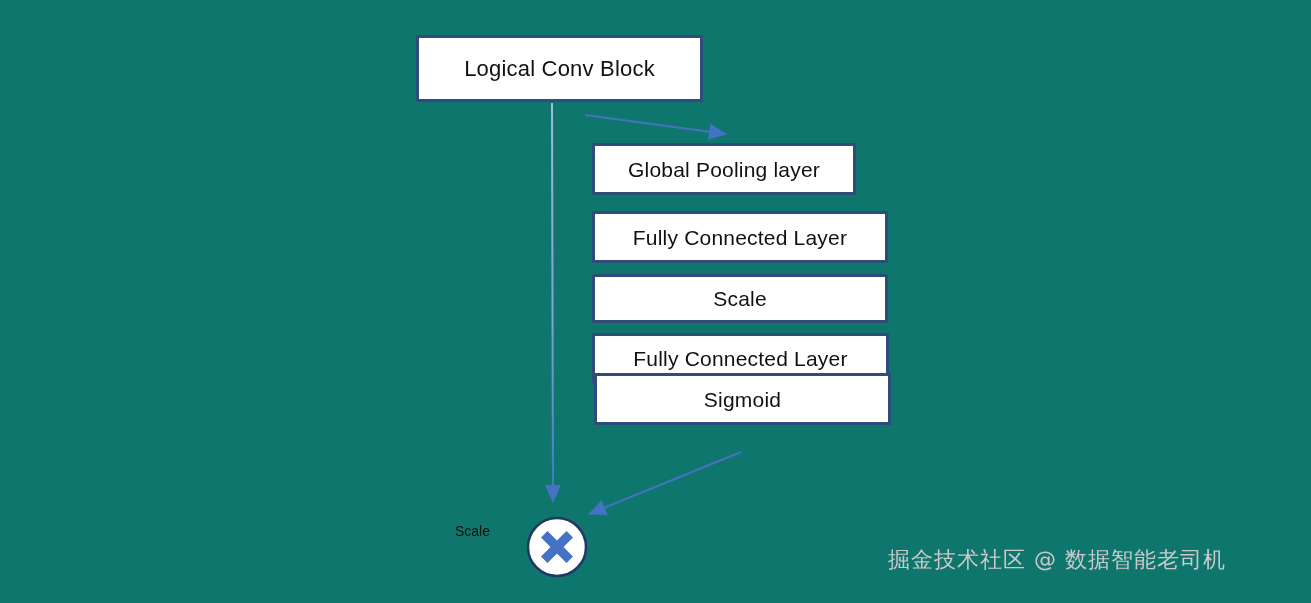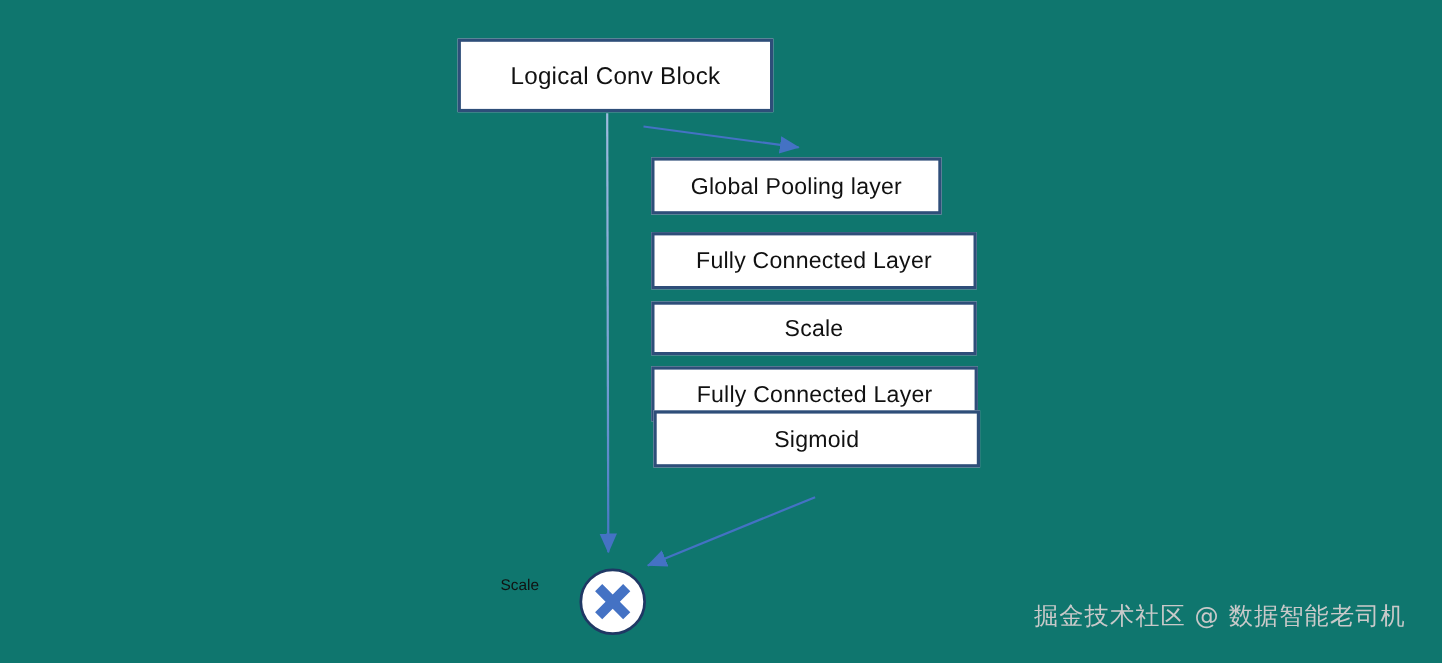--- a/index.html
+++ b/index.html
@@ -94,21 +94,21 @@
     position: absolute;
     left: 0;
     top: 0;
     width: 1311px;
     height: 603px;
     pointer-events: none;
   }
 
   #watermark {
     position: absolute;
-    left: 940px;
+    left: 888px;
     top: 545px;
     font-size: 22px;
     color: #c9c9c9;
     white-space: nowrap;
     letter-spacing: 1px;
     font-family: "DejaVu Sans", sans-serif;
   }
 </style>
 </head>
 <body>

